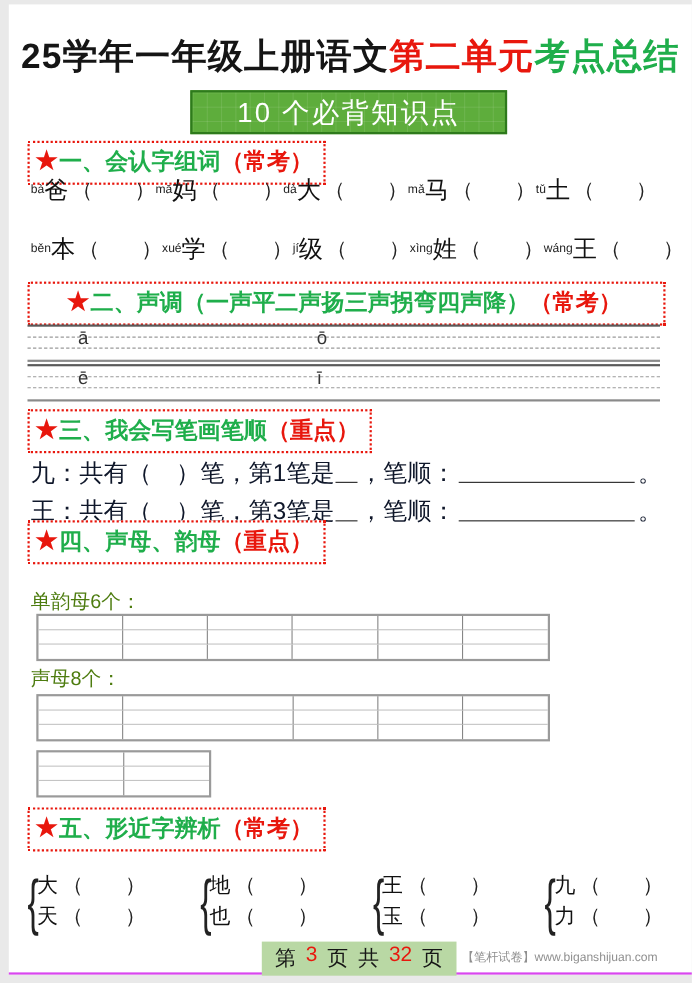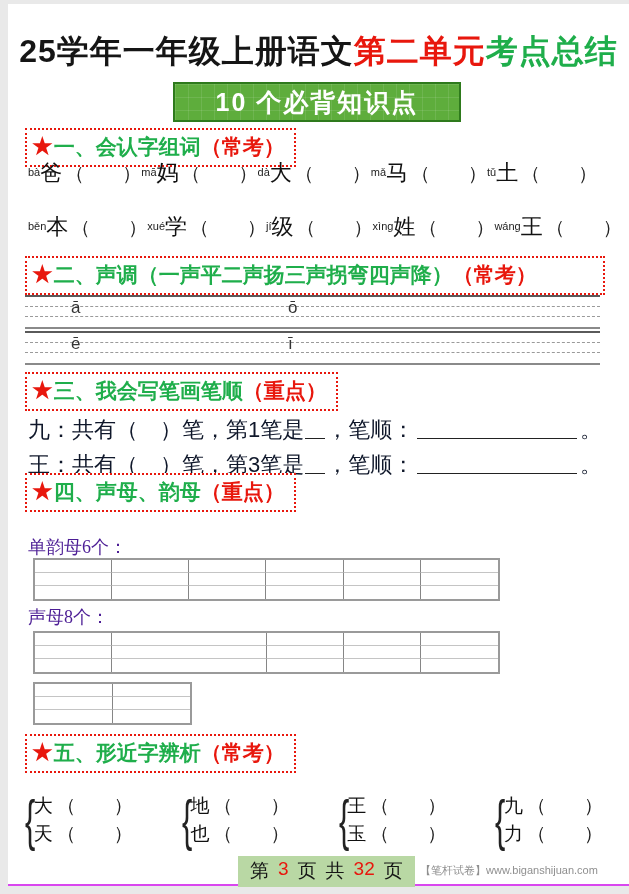--- a/index.html
+++ b/index.html
@@ -17,24 +17,24 @@
     font-size:32px;font-weight:800;line-height:42px;letter-spacing:1px;color:#151515;}
   .title .t-red{color:#e8170d;}
   .title .t-green{color:#1fae4b;}
   
   .banner{position:absolute;left:165px;top:78px;width:288px;height:40px;box-sizing:border-box;
     background-color:#5ead3c;border:2px solid #2e7a1c;
     background-image:linear-gradient(rgba(255,255,255,.10) 1px,transparent 1px),
                      linear-gradient(90deg,rgba(255,255,255,.10) 1px,transparent 1px);
     background-size:13px 13px;
     display:flex;align-items:center;justify-content:center;
-    color:#ffffff;font-size:25px;font-weight:700;letter-spacing:2px;}
+    color:#ffffff;font-size:25px;font-weight:400;letter-spacing:2px;}
   
   .sec-header{position:absolute;left:17px;border:2px dotted #e8170d;background:#fff;
-    padding:2px 9px 4px 5px;font-size:21px;font-weight:700;white-space:nowrap;line-height:28px;}
+    padding:2px 9px 4px 5px;font-size:21px;font-weight:700;white-space:nowrap;line-height:28px;text-align:center;}
   .sec-header.wide{width:580px;box-sizing:border-box;}
   .star{color:#e8170d;font-size:23px;margin-right:1px;}
   .sec-title{color:#1fae4b;}
   .sec-tag{color:#e8170d;}
   
   .word-row{position:absolute;left:20px;width:568px;display:flex;justify-content:space-between;}
   .word{display:flex;align-items:flex-end;}
   .wcol{display:flex;flex-direction:row;align-items:center;}
   .pinyin{font-size:11px;line-height:13px;color:#222;}
   .char{font-size:22px;line-height:25px;color:#111;}
@@ -44,21 +44,21 @@
     border-top:2px solid #5a5a5a;border-bottom:2px solid #8a8a8a;}
   .staff .dash{position:absolute;left:0;right:0;height:0;border-top:1px dashed #9a9a9a;}
   .staff .d1{top:9px;} .staff .d2{top:19px;}
   .stletter{position:absolute;top:2px;font-size:17px;line-height:18px;color:#333;}
   
   .stroke-line{position:absolute;left:20px;width:574px;display:flex;align-items:flex-start;
     font-size:22px;line-height:24px;color:#0f172a;}
   .blank{width:20px;border-bottom:1.5px solid #222;height:20px;margin:0 1px;}
   .longline{flex:1;border-bottom:1.5px solid #222;height:20px;margin:0 3px;}
   
-  .tlabel{position:absolute;left:20px;font-size:18px;color:#4c1d95;font-family:Liberation Serif, serif;}
+  .tlabel{position:absolute;left:20px;font-size:18px;color:#4d7c0f;}
   .ptable{position:absolute;display:grid;grid-auto-rows:13px;border:2px solid #9a9a9a;background:#fff;}
   .t1,.t2{left:25px;width:463px;grid-template-columns:repeat(6,1fr);}
   .t3{left:25px;width:155px;grid-template-columns:repeat(2,1fr);}
   .pc{border-right:1.5px solid #868686;border-bottom:1px solid #c4c4c4;}
   .lr{border-right:none;} .lb{border-bottom:none;} .sp2{grid-column:span 2;}
   
   .fgroups{position:absolute;left:17px;top:788px;width:578px;display:flex;justify-content:space-between;}
   .fgroup{display:flex;align-items:center;}
   .brace{font-size:56px;font-weight:300;line-height:56px;color:#222;
     transform:scaleX(.55);transform-origin:left center;margin-right:-10px;}

